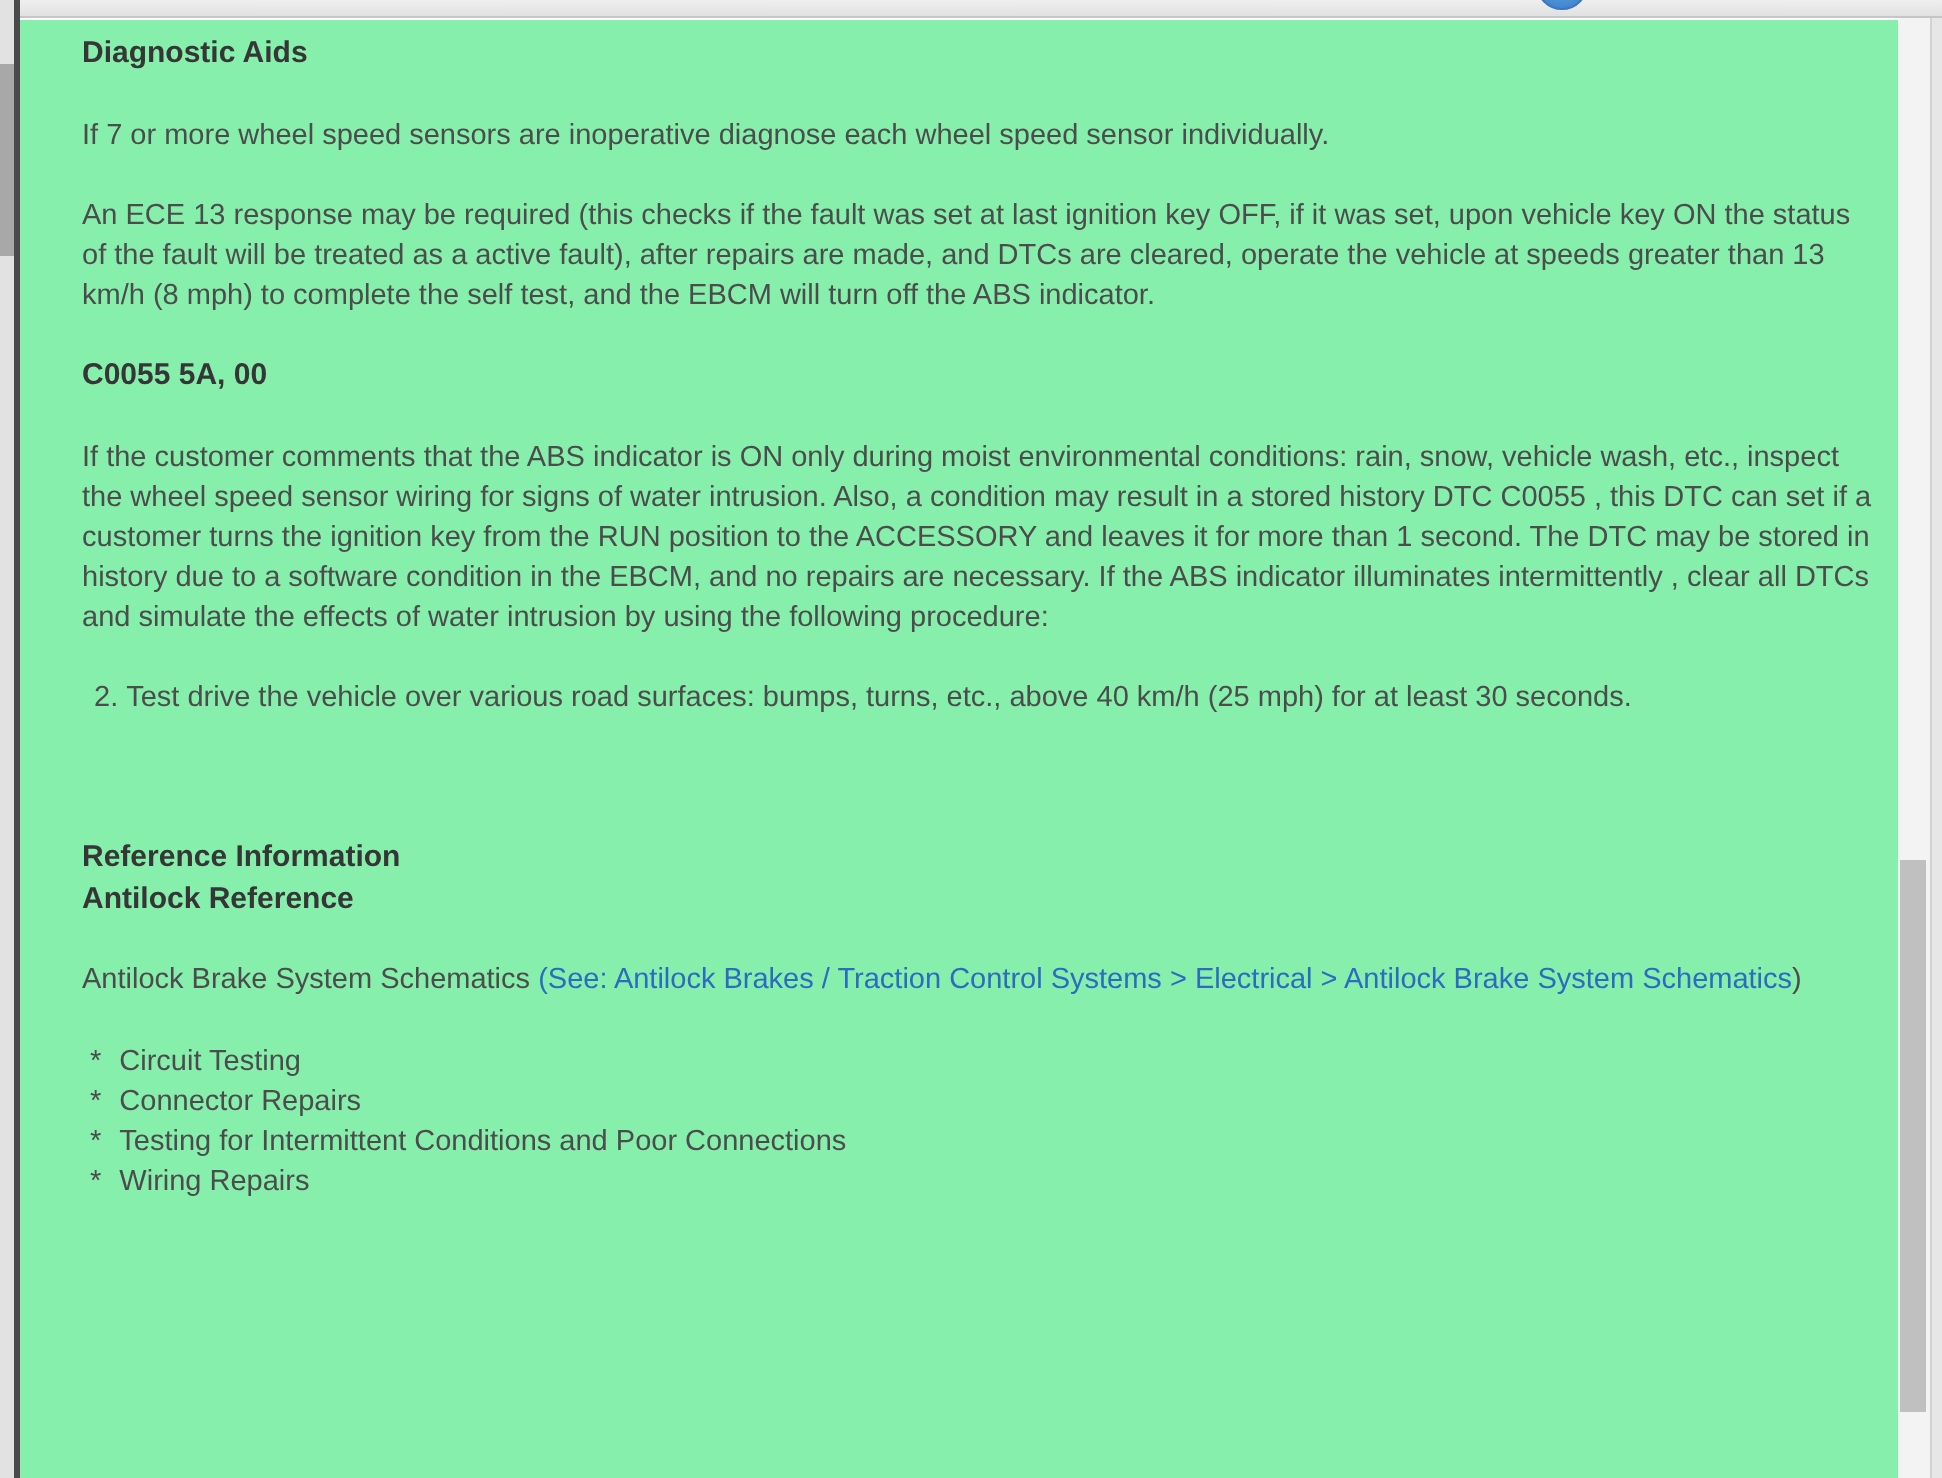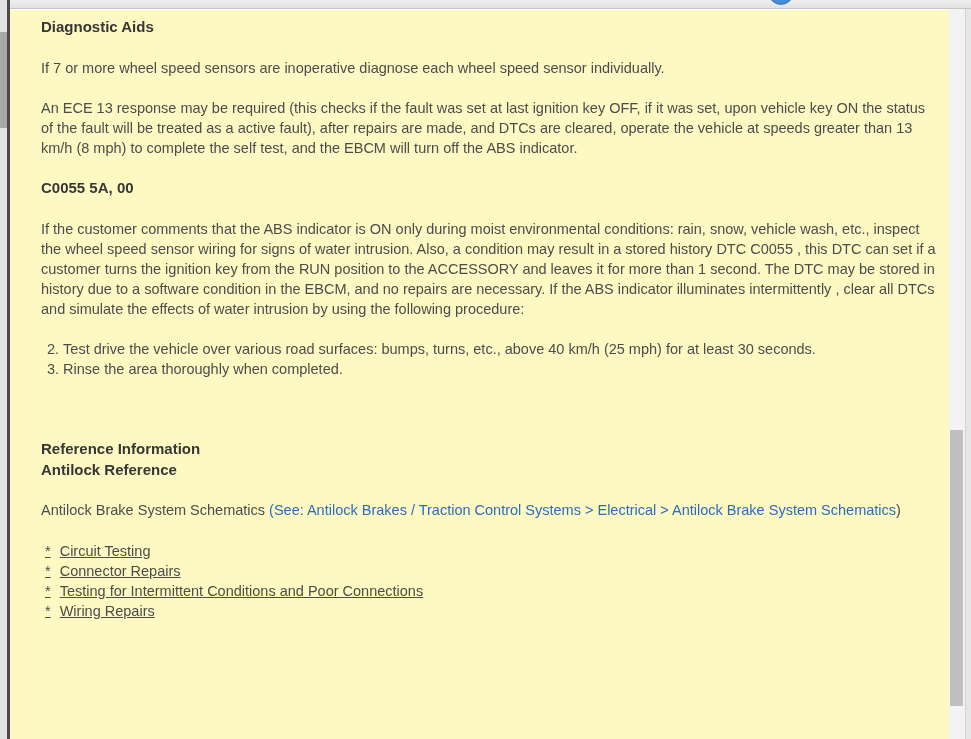--- a/index.html
+++ b/index.html
@@ -48,40 +48,40 @@
     background: #f3f3f3;
     z-index: 3;
   }
   .right-thumb {
     position: absolute; right: 2px; top: 421px; width: 13px; height: 276px;
     background: #c0c0c0;
   }
   
   .content {
     position: absolute; left: 10px; right: 22px; top: 10px; bottom: 0;
-    background: #fef9c3;
+    background: #86efac;
     padding: 0 11px 0 31px;
     font-size: 14.5px; line-height: 20px; color: #4c4c4c;
     overflow: hidden;
   }
   .h-bold { font-weight: bold; color: #363636; font-size: 15px; }
   .heading-diagnostic { margin-top: 7px; }
   .para-sensors { margin-top: 21px; }
   .para-ece { margin-top: 20px; }
   .heading-dtc { margin-top: 20px; }
   .para-customer { margin-top: 21px; }
   .procedure-list { margin-top: 20px; }
   .oli { text-indent: 6px; }
   .oli .marker { margin-right: 4px; }
   .heading-refinfo { margin-top: 60px; }
   .heading-schemref { margin-top: 1px; }
   .schematic-line { margin-top: 20px; }
   .doc-link { color: #2b6cc1; text-decoration: none; cursor: pointer; }
   .electrical-list { margin-top: 21px; }
-  .uli { padding-left: 4px; text-decoration: underline; }
+  .uli { padding-left: 4px; }
   .uli .marker { margin-right: 9px; }
 </style>
 </head>
 <body>
 
 <div class="left-track">
   <div class="left-thumb"></div>
 </div>
 <div class="pane-divider"></div>
 
@@ -103,23 +103,20 @@
   <div class="para-ece">An ECE 13 response may be required (this checks if the fault was set at last ignition key OFF, if it was set, upon vehicle key ON the status of the fault will be treated as a active fault), after repairs are made, and DTCs are cleared, operate the vehicle at speeds greater than 13 km/h (8 mph) to complete the self test, and the EBCM will turn off the ABS indicator.</div>
 
   <div class="h-bold heading-dtc">C0055 5A, 00</div>
 
   <div class="para-customer">If the customer comments that the ABS indicator is ON only during moist environmental conditions: rain, snow, vehicle wash, etc., inspect the wheel speed sensor wiring for signs of water intrusion. Also, a condition may result in a stored history DTC C0055 , this DTC can set if a customer turns the ignition key from the RUN position to the ACCESSORY and leaves it for more than 1 second. The DTC may be stored in history due to a software condition in the EBCM, and no repairs are necessary. If the ABS indicator illuminates intermittently , clear all DTCs and simulate the effects of water intrusion by using the following procedure:</div>
 
   <div class="procedure-list">
     <div class="oli">
       <span class="marker">2.</span><span>Test drive the vehicle over various road surfaces: bumps, turns, etc., above 40 km/h (25 mph) for at least 30 seconds.</span>
     </div>
-    <div class="oli">
-      <span class="marker">3.</span><span>Rinse the area thoroughly when completed.</span>
-    </div>
   </div>
 
   <div class="h-bold heading-refinfo">Reference Information</div>
 
   <div class="h-bold heading-schemref">Antilock Reference</div>
 
   <div class="schematic-line">
     <span>Antilock Brake System Schematics </span><a class="doc-link">(See: Antilock Brakes / Traction Control Systems &gt; Electrical &gt; Antilock Brake System Schematics</a><span>)</span>
   </div>
 

